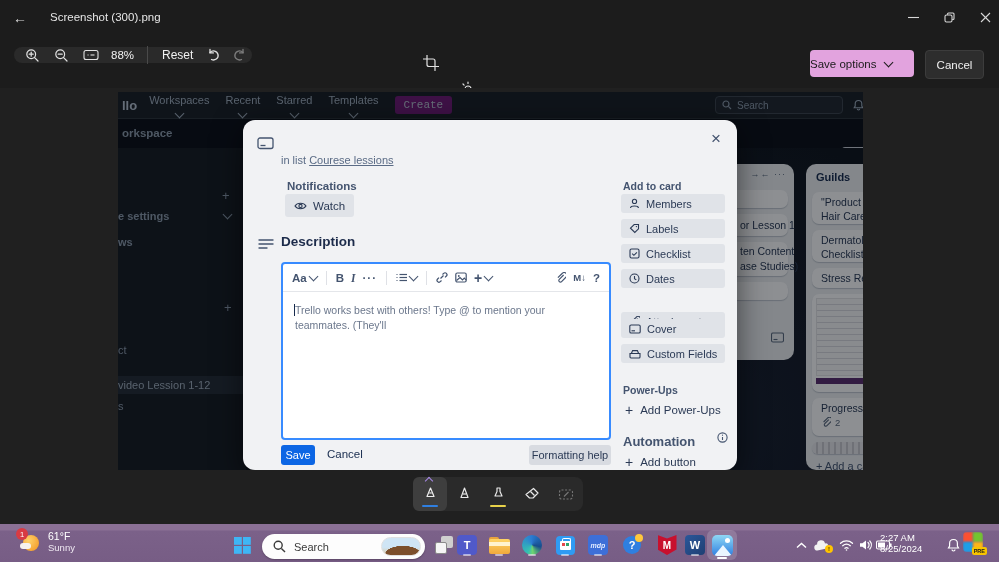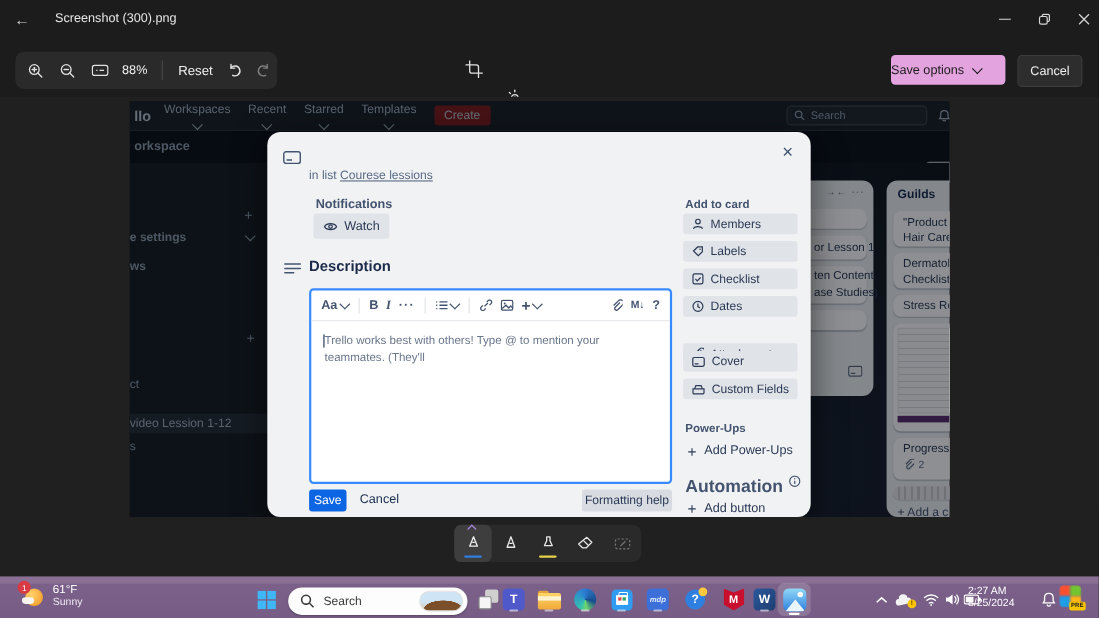--- a/index.html
+++ b/index.html
@@ -7,40 +7,40 @@
   .abs{position:absolute;}
   .row{display:flex;align-items:center;}
   svg{display:block;}
   .chev{display:inline-block;width:6px;height:6px;border-right:1.4px solid currentColor;border-bottom:1.4px solid currentColor;transform:rotate(45deg);margin-top:-3px;}
   .chevL{transform:rotate(135deg);margin-top:0;}
   
   .titlebar{left:0;top:0;width:999px;height:36px;background:#1c1c1c;}
   .backbtn{left:8;top:8px;left:8px;width:24px;height:20px;color:#dcdcdc;font-size:14px;display:flex;align-items:center;justify-content:center;}
   .wtitle{left:50px;top:11px;font-size:11.5px;color:#e6e6e6;}
   .wctl{top:0;width:40px;height:34px;display:flex;align-items:center;justify-content:center;color:#d8d8d8;}
-  .toolpill{left:14px;top:47px;width:238px;height:34px;background:#2a2a2a;border-radius:8px;display:flex;align-items:center;}
+  .toolpill{left:14px;top:47px;width:238px;height:16px;background:#2a2a2a;border-radius:8px;display:flex;align-items:center;}
   .tico{width:26px;height:26px;display:flex;align-items:center;justify-content:center;color:#e2e2e2;position:relative;}
   .zoomlvl{font-size:11.5px;color:#f0f0f0;margin:0 7px;}
   .vdiv{width:1px;height:18px;background:#4a4a4a;margin:0 6px;}
   .resetlbl{font-size:12px;color:#f0f0f0;margin:0 8px;}
   .save-opts{left:810px;top:50px;width:104px;height:27px;background:#e2a3de;border-radius:4px;display:flex;align-items:center;gap:8px;color:#1b1b1b;font-size:11.5px;}
   .cancel-btn{left:925px;top:50px;width:57px;height:27px;background:#2d2d2d;border:1px solid #3c3c3c;border-radius:4px;display:flex;align-items:center;justify-content:center;color:#f0f0f0;font-size:11.5px;}
   .canvas{left:0;top:88px;width:999px;height:436px;background:#202020;}
   .penline{position:absolute;left:4px;bottom:1px;width:17px;height:2.5px;border-radius:2px;background:#d77fd3;}
   
   .annbar{left:413px;top:477px;width:170px;height:34px;background:#2a2a2a;border-radius:8px;display:flex;}
   .annslot{width:34px;height:34px;display:flex;align-items:center;justify-content:center;position:relative;color:#e8e8e8;}
   .annsel{background:#3e3e3e;border-radius:6px;}
   .annunder{position:absolute;bottom:4px;left:9px;width:16px;height:2.5px;border-radius:2px;}
   .anncaret{position:absolute;top:1px;left:13px;width:5px;height:5px;border-left:1.5px solid #a98ae8;border-top:1.5px solid #a98ae8;transform:rotate(45deg);}
   
   .photo{left:118px;top:92px;width:745px;height:378px;overflow:hidden;background:#0c1016;}
   .tnav{position:absolute;left:0;top:0;width:745px;height:26px;background:#1b2026;border-bottom:1px solid #2c333a;display:flex;align-items:center;color:#9fadbc;font-size:11px;}
   .tnav .item{display:flex;align-items:center;gap:7px;margin-right:16px;flex-direction:column;}
-  .createbtn{background:#7f1d1d;border-radius:3px;padding:3px 9px;color:#b6c2cf;}
+  .createbtn{background:#701a75;border-radius:3px;padding:3px 9px;color:#b6c2cf;font-family:Liberation Mono, monospace;}
   .tsearch{position:absolute;left:597px;top:4px;width:128px;height:18px;background:#22272e;border:1px solid #3c444d;border-radius:4px;display:flex;align-items:center;gap:5px;padding:0 6px;color:#8c9bab;font-size:10px;box-sizing:border-box;}
   .bheader{position:absolute;left:0;top:26px;width:745px;height:30px;display:flex;align-items:center;color:#8c9bab;}
   .tsidebar{position:absolute;left:0;top:56px;width:128px;height:322px;background:#171c22;border-right:1px solid #262d34;color:#8c9bab;font-size:11px;}
   .boardbg{position:absolute;left:128px;top:56px;width:617px;height:322px;background:radial-gradient(circle at 75% 85%, #1a2130 0%, #10151d 55%, #0a0e13 100%);}
   .tlist{position:absolute;background:#eef0f2;border-radius:10px;color:#172b4d;}
   .tcard{background:#fff;border-radius:7px;box-shadow:0 1px 1px rgba(9,30,66,.2);position:absolute;font-size:10.5px;color:#2a3a55;}
   .dim{position:absolute;left:0;top:0;width:745px;height:378px;background:rgba(3,7,13,.45);}
   
   .modal{position:absolute;left:125px;top:28px;width:494px;height:350px;background:#f1f2f4;border-radius:12px;box-shadow:0 8px 30px rgba(0,0,0,.55);color:#172b4d;}
   .mtitle{position:absolute;left:38px;top:12px;width:430px;font-size:14.5px;font-weight:700;color:#1c2b4a;}
@@ -459,21 +459,21 @@
             </svg>
           <span>Custom Fields</span>
         </div>
 
         <div class="abs mlabel" style="left:2px;top:264px;font-size:10.5px">Power-Ups</div>
         <div class="plusrow" style="top:282px">
           <span style="font-size:14px">+</span>
           <span>Add Power-Ups</span>
         </div>
 
-        <div class="abs mlabel" style="left:2px;top:314px;font-size:16px">Automation</div>
+        <div class="abs mlabel" style="left:2px;top:314px;font-size:13px">Automation</div>
         <svg class="abs" style="left:96px;top:312px" width="11" height="11" fill="none" stroke="#44546f" stroke-width="1.1">
             <circle cx="5.5" cy="5.5" r="4.6"></circle>
             <line x1="5.5" y1="5" x2="5.5" y2="8"></line>
             <circle cx="5.5" cy="3.2" r="0.6" fill="#44546f" stroke="none"></circle>
           </svg>
         <div class="plusrow" style="top:334px">
           <span style="font-size:14px">+</span>
           <span>Add button</span>
         </div>
       </div>

